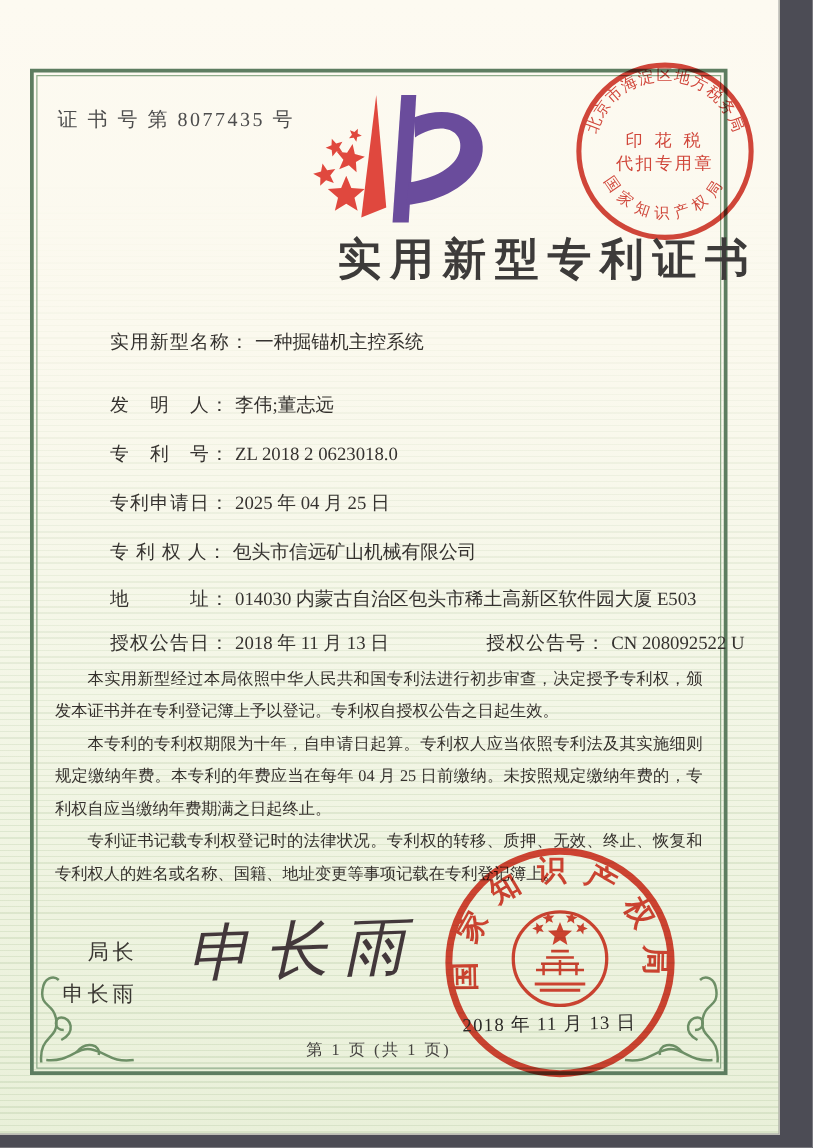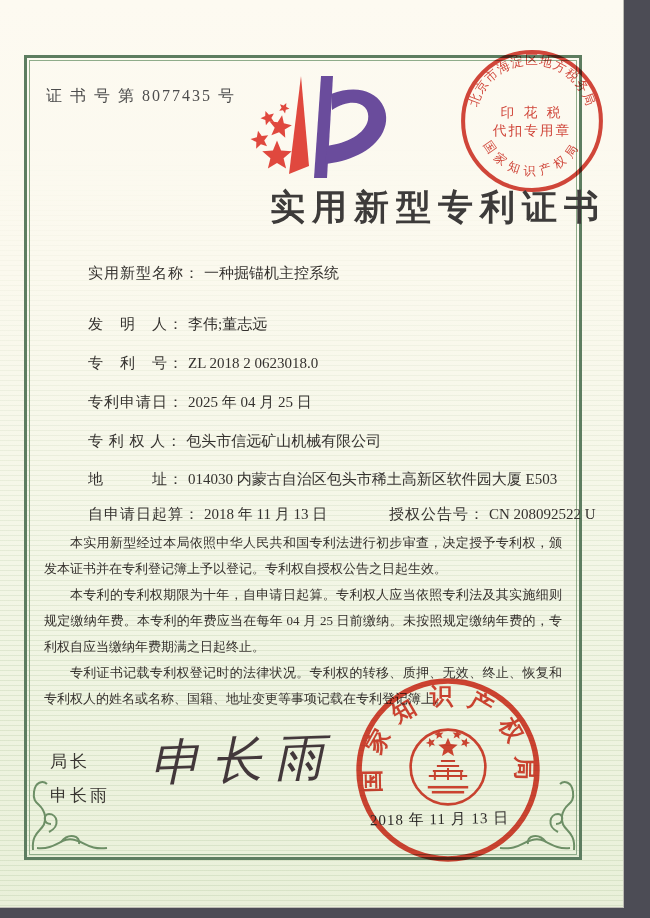--- a/index.html
+++ b/index.html
@@ -39,21 +39,21 @@
   .frow .lbl{letter-spacing:1px;}
   .frow .val{margin-left:4px;}
   .pair2{position:absolute;left:301px;top:0;white-space:nowrap;}
   .r0{top:264px}.r1{top:315px}.r2{top:354px}.r3{top:393px}.r4{top:432px}.r5{top:470px}.r6{top:505px;width:520px;}
   .paras{
     position:absolute;left:44px;top:530px;width:518px;
     font-size:13px;line-height:26px;color:#35312d;text-align:justify;
   }
   .paras p{margin:0;text-indent:2em;}
   .sig-block{position:absolute;left:50px;top:750px;font-size:17px;color:#3a3732;}
-  .sig-block .role{margin-bottom:11px;letter-spacing:3px;}
+  .sig-block .role{margin-bottom:11px;letter-spacing:3px;margin-left:20px;}
   .sig-block .name{letter-spacing:3px;}
   .sig-script{
     position:absolute;left:150px;top:726px;width:240px;
     font-size:50px;font-style:italic;letter-spacing:12px;color:rgba(43,30,36,.88);
     transform:rotate(-2deg);font-family:"DejaVu Serif",serif;white-space:nowrap;
   }
   .seal-bottom{position:absolute;left:352px;top:674px;width:192px;height:192px;mix-blend-mode:multiply;opacity:.95;}
   .seal-date{
     position:absolute;left:370px;top:810px;font-size:15px;color:#2c2a28;letter-spacing:1px;
     transform:rotate(-1deg);z-index:5;white-space:nowrap;
@@ -125,21 +125,21 @@
     <div class="frow r3">
       <span class="lbl">专利申请日：</span><span class="val">2025 年 04 月 25 日</span>
     </div>
     <div class="frow r4">
       <span class="lbl">专 利 权 人：</span><span class="val">包头市信远矿山机械有限公司</span>
     </div>
     <div class="frow r5">
       <span class="lbl">地　　　址：</span><span class="val">014030 内蒙古自治区包头市稀土高新区软件园大厦 E503</span>
     </div>
     <div class="frow r6">
-      <span class="lbl">自申请日起算：</span><span class="val">2018 年 11 月 13 日</span>
+      <span class="lbl">授权公告日：</span><span class="val">2018 年 11 月 13 日</span>
       <span class="pair2">
         <span class="lbl">授权公告号：</span><span class="val">CN 208092522 U</span>
       </span>
     </div>
   </div>
 
   <div class="paras">
     <p>本实用新型经过本局依照中华人民共和国专利法进行初步审查，决定授予专利权，颁发本证书并在专利登记簿上予以登记。专利权自授权公告之日起生效。</p>
     <p>本专利的专利权期限为十年，自申请日起算。专利权人应当依照专利法及其实施细则规定缴纳年费。本专利的年费应当在每年 04 月 25 日前缴纳。未按照规定缴纳年费的，专利权自应当缴纳年费期满之日起终止。</p>
     <p>专利证书记载专利权登记时的法律状况。专利权的转移、质押、无效、终止、恢复和专利权人的姓名或名称、国籍、地址变更等事项记载在专利登记簿上。</p>
@@ -183,14 +183,15 @@
   </svg>
   <svg class="flourish right" viewBox="0 0 86 84">
     <g fill="none" stroke="#6d8f66" stroke-width="2">
       <path d="M6,80 C4,58 20,62 18,46 C16,32 5,36 7,22 C8,12 16,10 20,14"></path>
       <path d="M10,78 C30,80 34,66 48,70 C60,73 62,80 80,78"></path>
       <path d="M22,62 C34,56 30,44 22,44 C16,44 16,54 24,54"></path>
       <path d="M34,72 C42,62 54,66 52,74"></path>
     </g>
   </svg>
 
+  <div class="footer">第 1 页 (共 1 页)</div>
 
 </div>
 
 </body></html>

